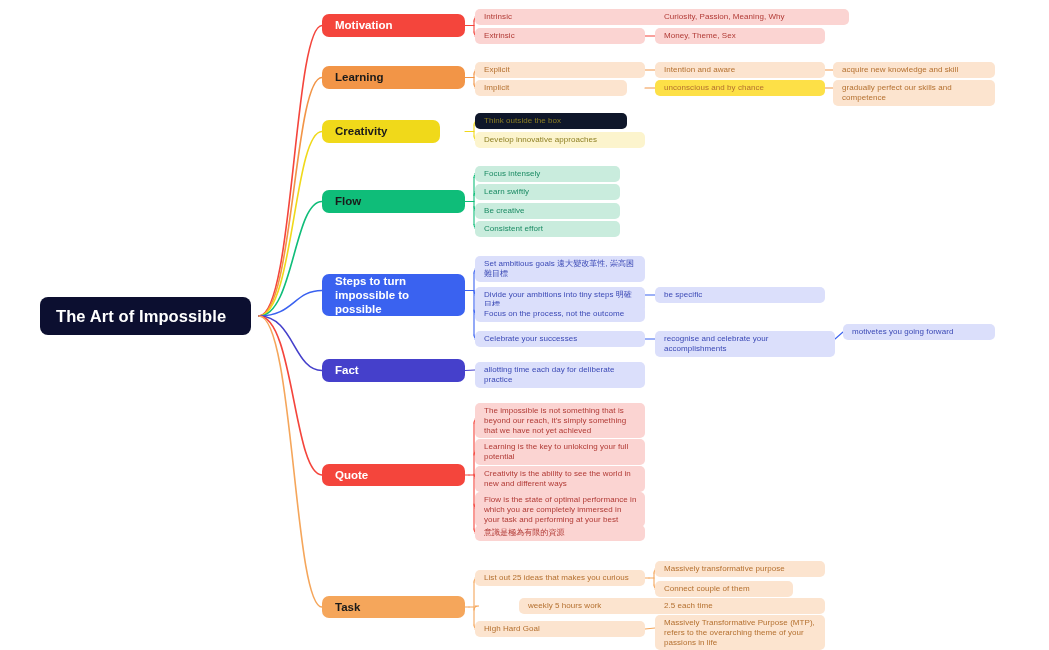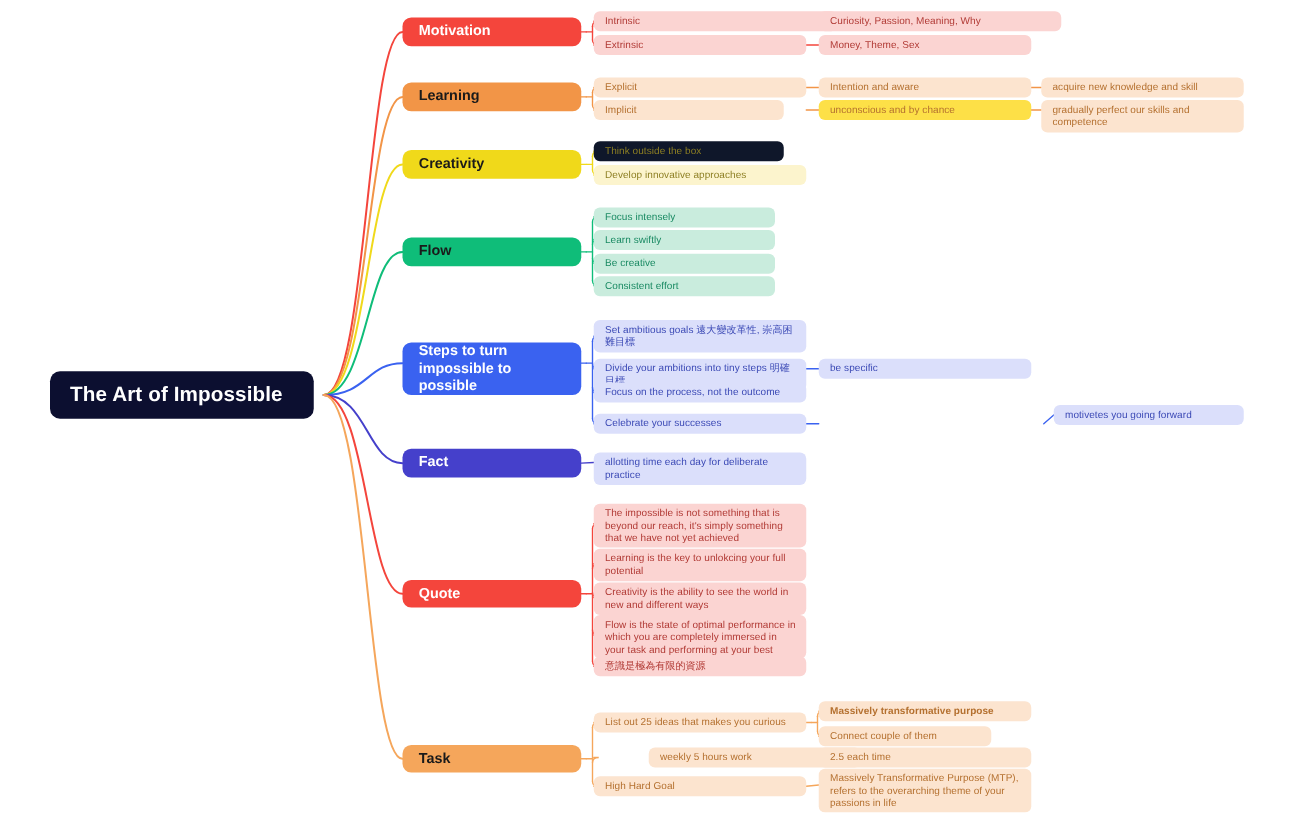--- a/index.html
+++ b/index.html
@@ -133,44 +133,45 @@
     <div class="node lvl3" style="left: 655px; top: 9px; width: 194px; min-height: 16px; background: rgb(251, 212, 210); color: rgb(177, 58, 53);">Curiosity, Passion, Meaning, Why</div>
     <div class="node lvl2" style="left: 475px; top: 28px; width: 170px; min-height: 16px; background: rgb(251, 212, 210); color: rgb(177, 58, 53);">Extrinsic</div>
     <div class="node lvl3" style="left: 655px; top: 28px; width: 170px; min-height: 16px; background: rgb(251, 212, 210); color: rgb(177, 58, 53);">Money, Theme, Sex</div>
     <div class="node lvl1" style="left: 322px; top: 66px; width: 143px; min-height: 23px; background: rgb(242, 149, 71); color: rgb(26, 26, 26);">Learning</div>
     <div class="node lvl2" style="left: 475px; top: 62px; width: 170px; min-height: 16px; background: rgb(252, 228, 207); color: rgb(180, 112, 47);">Explicit</div>
     <div class="node lvl3" style="left: 655px; top: 62px; width: 170px; min-height: 16px; background: rgb(252, 228, 207); color: rgb(180, 112, 47);">Intention and aware</div>
     <div class="node lvl3" style="left: 833px; top: 62px; width: 162px; min-height: 16px; background: rgb(252, 228, 207); color: rgb(180, 112, 47);">acquire new knowledge and skill</div>
     <div class="node lvl2" style="left: 475px; top: 80px; width: 152px; min-height: 16px; background: rgb(252, 228, 207); color: rgb(180, 112, 47);">Implicit</div>
     <div class="node lvl3" style="left: 655px; top: 80px; width: 170px; min-height: 16px; background: #fde047; color: rgb(180, 112, 47);">unconscious and by chance</div>
     <div class="node lvl3" style="left: 833px; top: 80px; width: 162px; min-height: 16px; background: rgb(252, 228, 207); color: rgb(180, 112, 47);">gradually perfect our skills and competence</div>
-    <div class="node lvl1" style="left: 322px; top: 120px; width: 143px; min-height: 23px; background: rgb(240, 217, 26); color: rgb(26, 26, 26);">Creativity</div>
+    <div class="node lvl1" style="left: 322px; top: 120px; width: 118px; min-height: 23px; background: rgb(240, 217, 26); color: rgb(26, 26, 26);">Creativity</div>
     <div class="node lvl2" style="left: 475px; top: 113px; width: 152px; min-height: 16px; background: #0f172a; color: rgb(141, 127, 35); text-align: right;">Think outside the box</div>
     <div class="node lvl2" style="left: 475px; top: 132px; width: 170px; min-height: 16px; background: rgb(252, 244, 205); color: rgb(141, 127, 35);">Develop innovative approaches</div>
     <div class="node lvl1" style="left: 322px; top: 190px; width: 143px; min-height: 23px; background: rgb(15, 189, 121); color: rgb(26, 26, 26);">Flow</div>
     <div class="node lvl2" style="left: 475px; top: 166px; width: 145px; min-height: 15px; background: rgb(201, 236, 221); color: rgb(26, 138, 99);">Focus intensely</div>
     <div class="node lvl2" style="left: 475px; top: 184px; width: 145px; min-height: 15px; background: rgb(201, 236, 221); color: rgb(26, 138, 99);">Learn swiftly</div>
     <div class="node lvl2" style="left: 475px; top: 203px; width: 145px; min-height: 15px; background: rgb(201, 236, 221); color: rgb(26, 138, 99);">Be creative</div>
     <div class="node lvl2" style="left: 475px; top: 221px; width: 145px; min-height: 15px; background: rgb(201, 236, 221); color: rgb(26, 138, 99);">Consistent effort</div>
     <div class="node lvl1" style="left: 322px; top: 274px; width: 143px; min-height: 33px; background: rgb(58, 98, 240); color: rgb(255, 255, 255);">Steps to turn impossible to possible</div>
     <div class="node lvl2" style="left: 475px; top: 256px; width: 170px; min-height: 26px; background: rgb(219, 223, 251); color: rgb(59, 73, 181);">Set ambitious goals 遠大變改革性, 崇高困難目標</div>
     <div class="node lvl2" style="left: 475px; top: 287px; width: 170px; min-height: 16px; background: rgb(219, 223, 251); color: rgb(59, 73, 181);">Divide your ambitions into tiny steps 明確目標</div>
     <div class="node lvl3" style="left: 655px; top: 287px; width: 170px; min-height: 16px; background: rgb(219, 223, 251); color: rgb(59, 73, 181);">be specific</div>
     <div class="node lvl2" style="left: 475px; top: 306px; width: 170px; min-height: 16px; background: rgb(219, 223, 251); color: rgb(59, 73, 181);">Focus on the process, not the outcome</div>
     <div class="node lvl2" style="left: 475px; top: 331px; width: 170px; min-height: 16px; background: rgb(219, 223, 251); color: rgb(59, 73, 181);">Celebrate your successes</div>
+    <div class="node lvl3" style="left: 655px; top: 331px; width: 180px; min-height: 16px; background: rgb(219, 223, 251); color: rgb(59, 73, 181);">recognise and celebrate your accomplishments</div>
     <div class="node lvl3" style="left: 843px; top: 324px; width: 152px; min-height: 16px; background: rgb(219, 223, 251); color: rgb(59, 73, 181);">motivetes you going forward</div>
     <div class="node lvl1" style="left: 322px; top: 359px; width: 143px; min-height: 23px; background: rgb(69, 64, 203); color: rgb(255, 255, 255);">Fact</div>
     <div class="node lvl2" style="left: 475px; top: 362px; width: 170px; min-height: 16px; background: rgb(219, 223, 251); color: rgb(59, 73, 181);">allotting time each day for deliberate practice</div>
     <div class="node lvl1" style="left: 322px; top: 464px; width: 143px; min-height: 22px; background: rgb(244, 69, 60); color: rgb(255, 255, 255);">Quote</div>
     <div class="node lvl2" style="left: 475px; top: 403px; width: 170px; min-height: 32px; background: rgb(251, 212, 210); color: rgb(177, 58, 53);">The impossible is not something that is beyond our reach, it's simply something that we have not yet achieved</div>
     <div class="node lvl2" style="left: 475px; top: 439px; width: 170px; min-height: 24px; background: rgb(251, 212, 210); color: rgb(177, 58, 53);">Learning is the key to unlokcing your full potential</div>
     <div class="node lvl2" style="left: 475px; top: 466px; width: 170px; min-height: 24px; background: rgb(251, 212, 210); color: rgb(177, 58, 53);">Creativity is the ability to see the world in new and different ways</div>
     <div class="node lvl2" style="left: 475px; top: 492px; width: 170px; min-height: 32px; background: rgb(251, 212, 210); color: rgb(177, 58, 53);">Flow is the state of optimal performance in which you are completely immersed in your task and performing at your best</div>
     <div class="node lvl2" style="left: 475px; top: 525px; width: 170px; min-height: 16px; background: rgb(251, 212, 210); color: rgb(177, 58, 53);">意識是極為有限的資源</div>
     <div class="node lvl1" style="left: 322px; top: 596px; width: 143px; min-height: 22px; background: rgb(245, 166, 91); color: rgb(26, 26, 26);">Task</div>
     <div class="node lvl2" style="left: 475px; top: 570px; width: 170px; min-height: 16px; background: rgb(252, 228, 207); color: rgb(180, 112, 47);">List out 25 ideas that makes you curious</div>
-    <div class="node lvl3" style="left: 655px; top: 561px; width: 170px; min-height: 16px; background: rgb(252, 228, 207); color: rgb(180, 112, 47); font-weight: bold;">Massively transformative purpose</div>
+    <div class="node lvl3" style="left: 655px; top: 561px; width: 170px; min-height: 16px; background: rgb(252, 228, 207); color: rgb(180, 112, 47);">Massively transformative purpose</div>
     <div class="node lvl3" style="left: 655px; top: 581px; width: 138px; min-height: 16px; background: rgb(252, 228, 207); color: rgb(180, 112, 47);">Connect couple of them</div>
     <div class="node lvl2" style="left: 475px; top: 598px; width: 170px; min-height: 16px; background: rgb(252, 228, 207); color: rgb(180, 112, 47); margin-left: 44px;">weekly 5 hours work</div>
     <div class="node lvl3" style="left: 655px; top: 598px; width: 170px; min-height: 16px; background: rgb(252, 228, 207); color: rgb(180, 112, 47);">2.5 each time</div>
     <div class="node lvl2" style="left: 475px; top: 621px; width: 170px; min-height: 16px; background: rgb(252, 228, 207); color: rgb(180, 112, 47);">High Hard Goal</div>
     <div class="node lvl3" style="left: 655px; top: 615px; width: 170px; min-height: 26px; background: rgb(252, 228, 207); color: rgb(180, 112, 47);">Massively Transformative Purpose (MTP), refers to the overarching theme of your passions in life</div>
   </div>
 
 </body></html>

